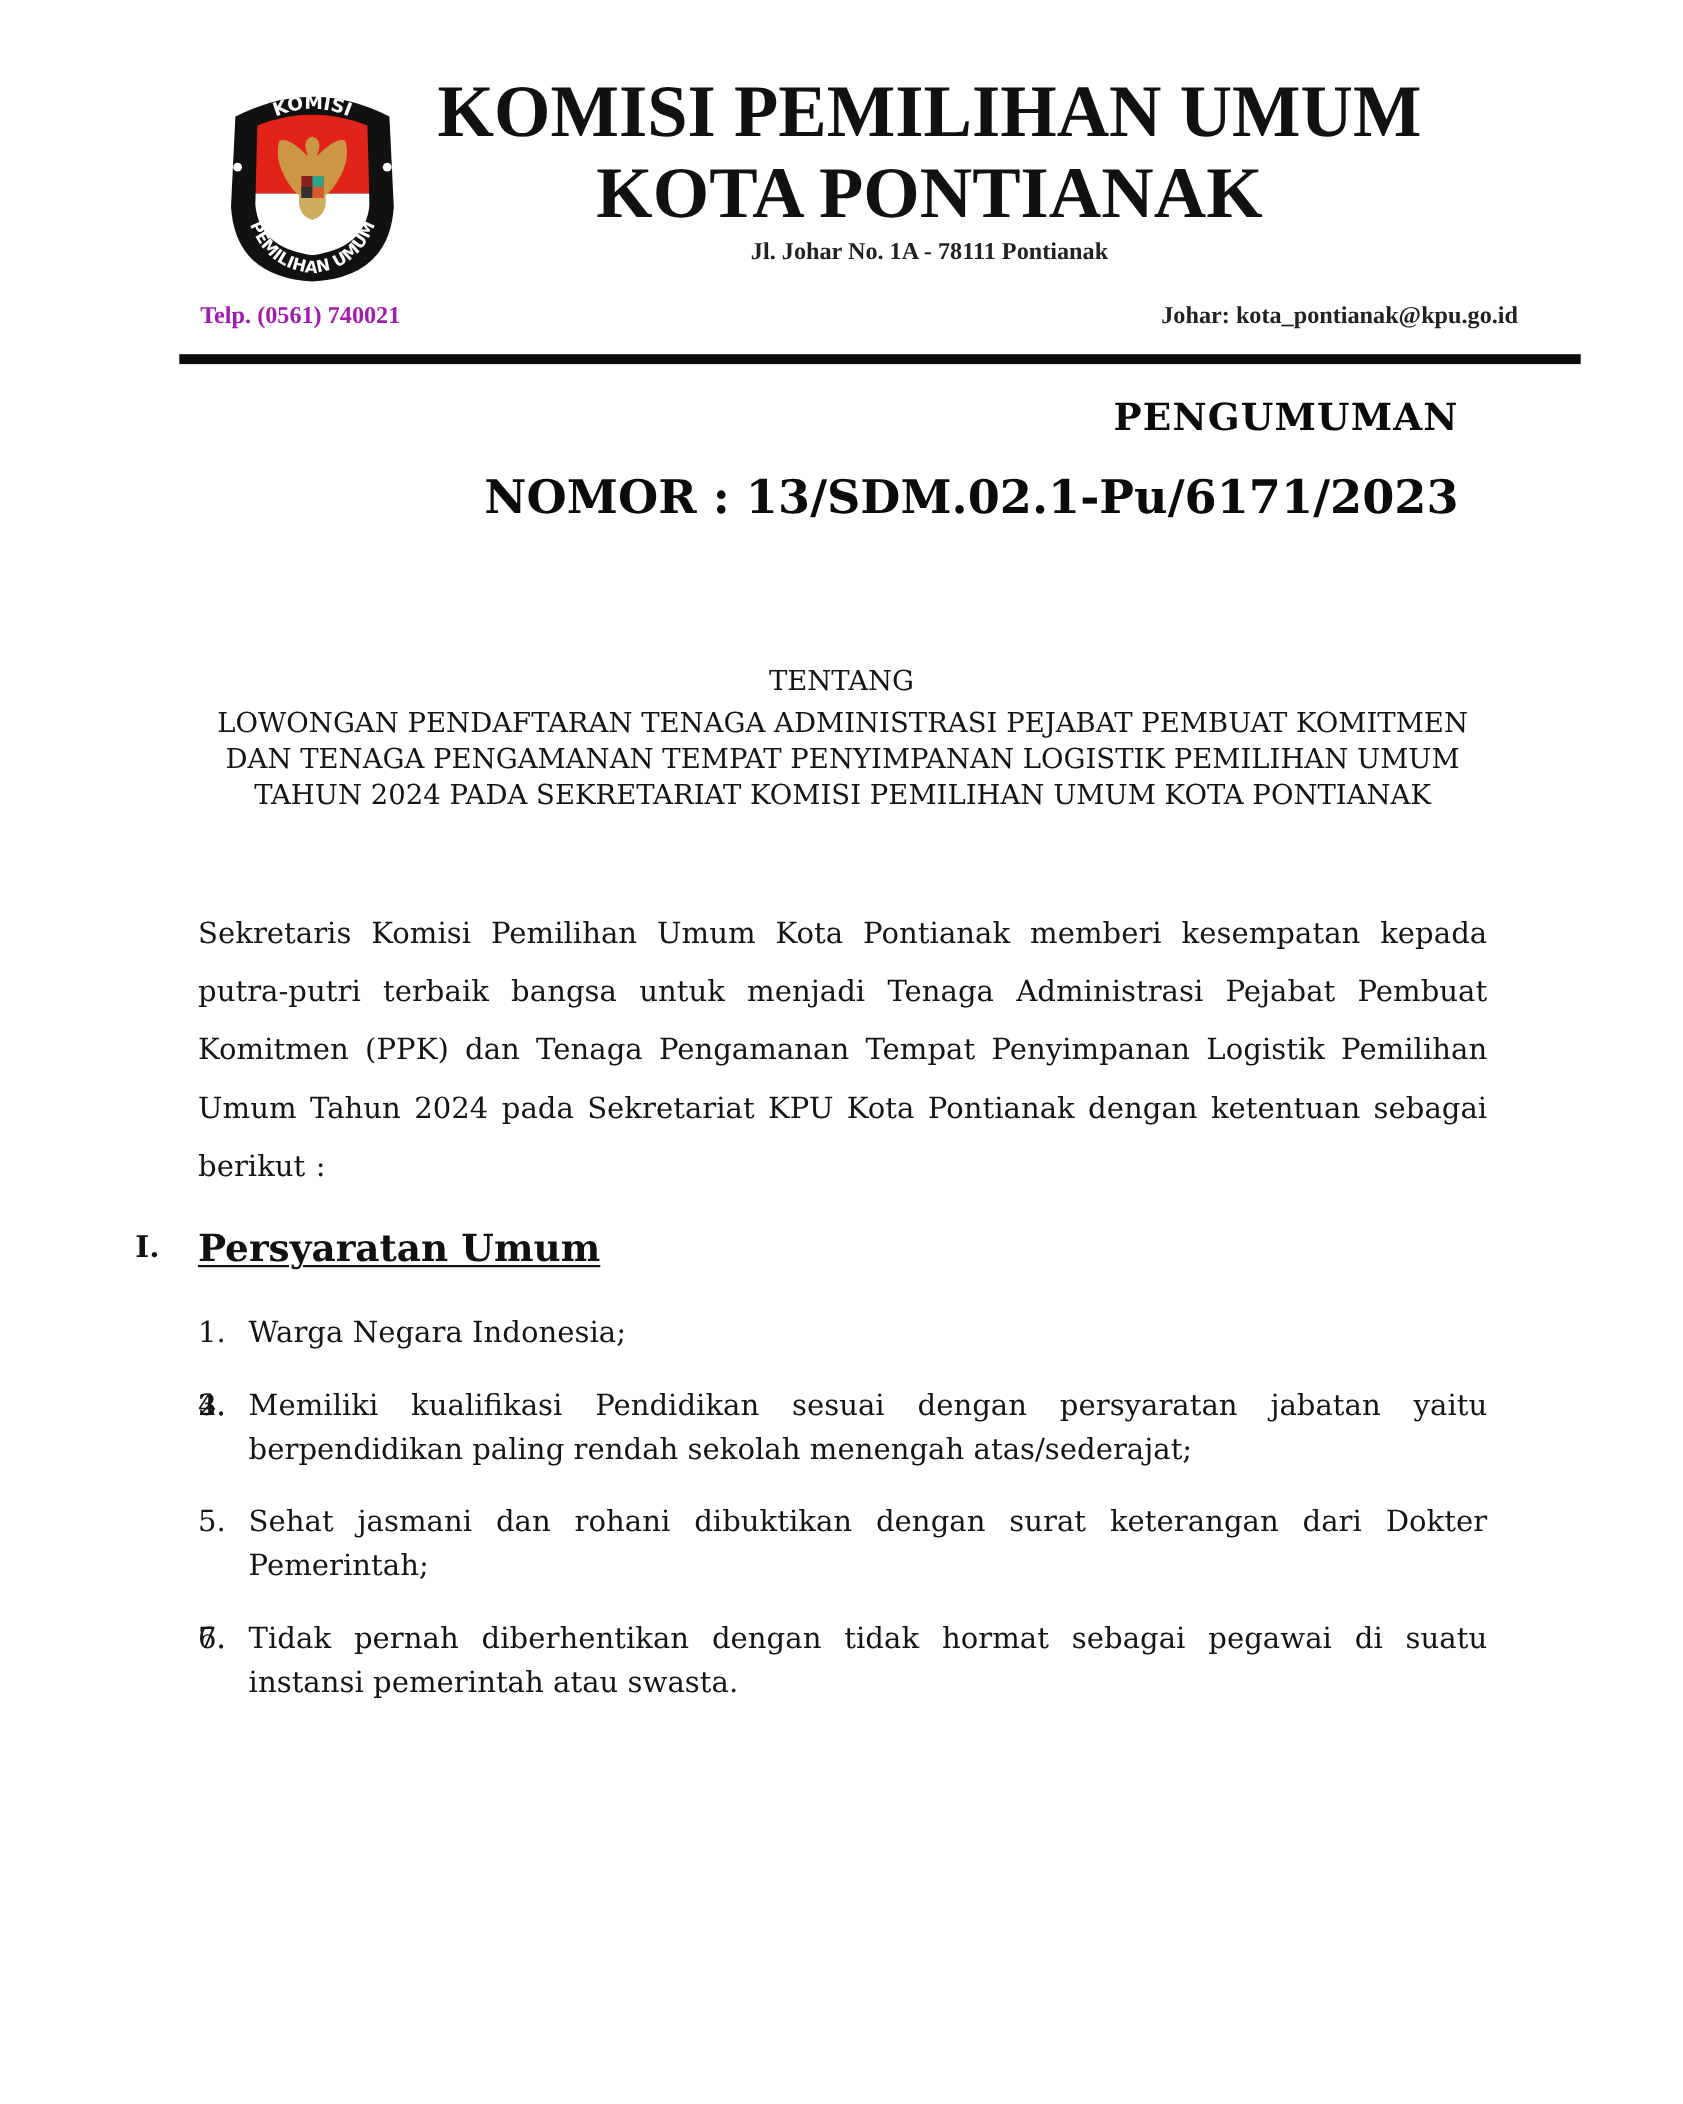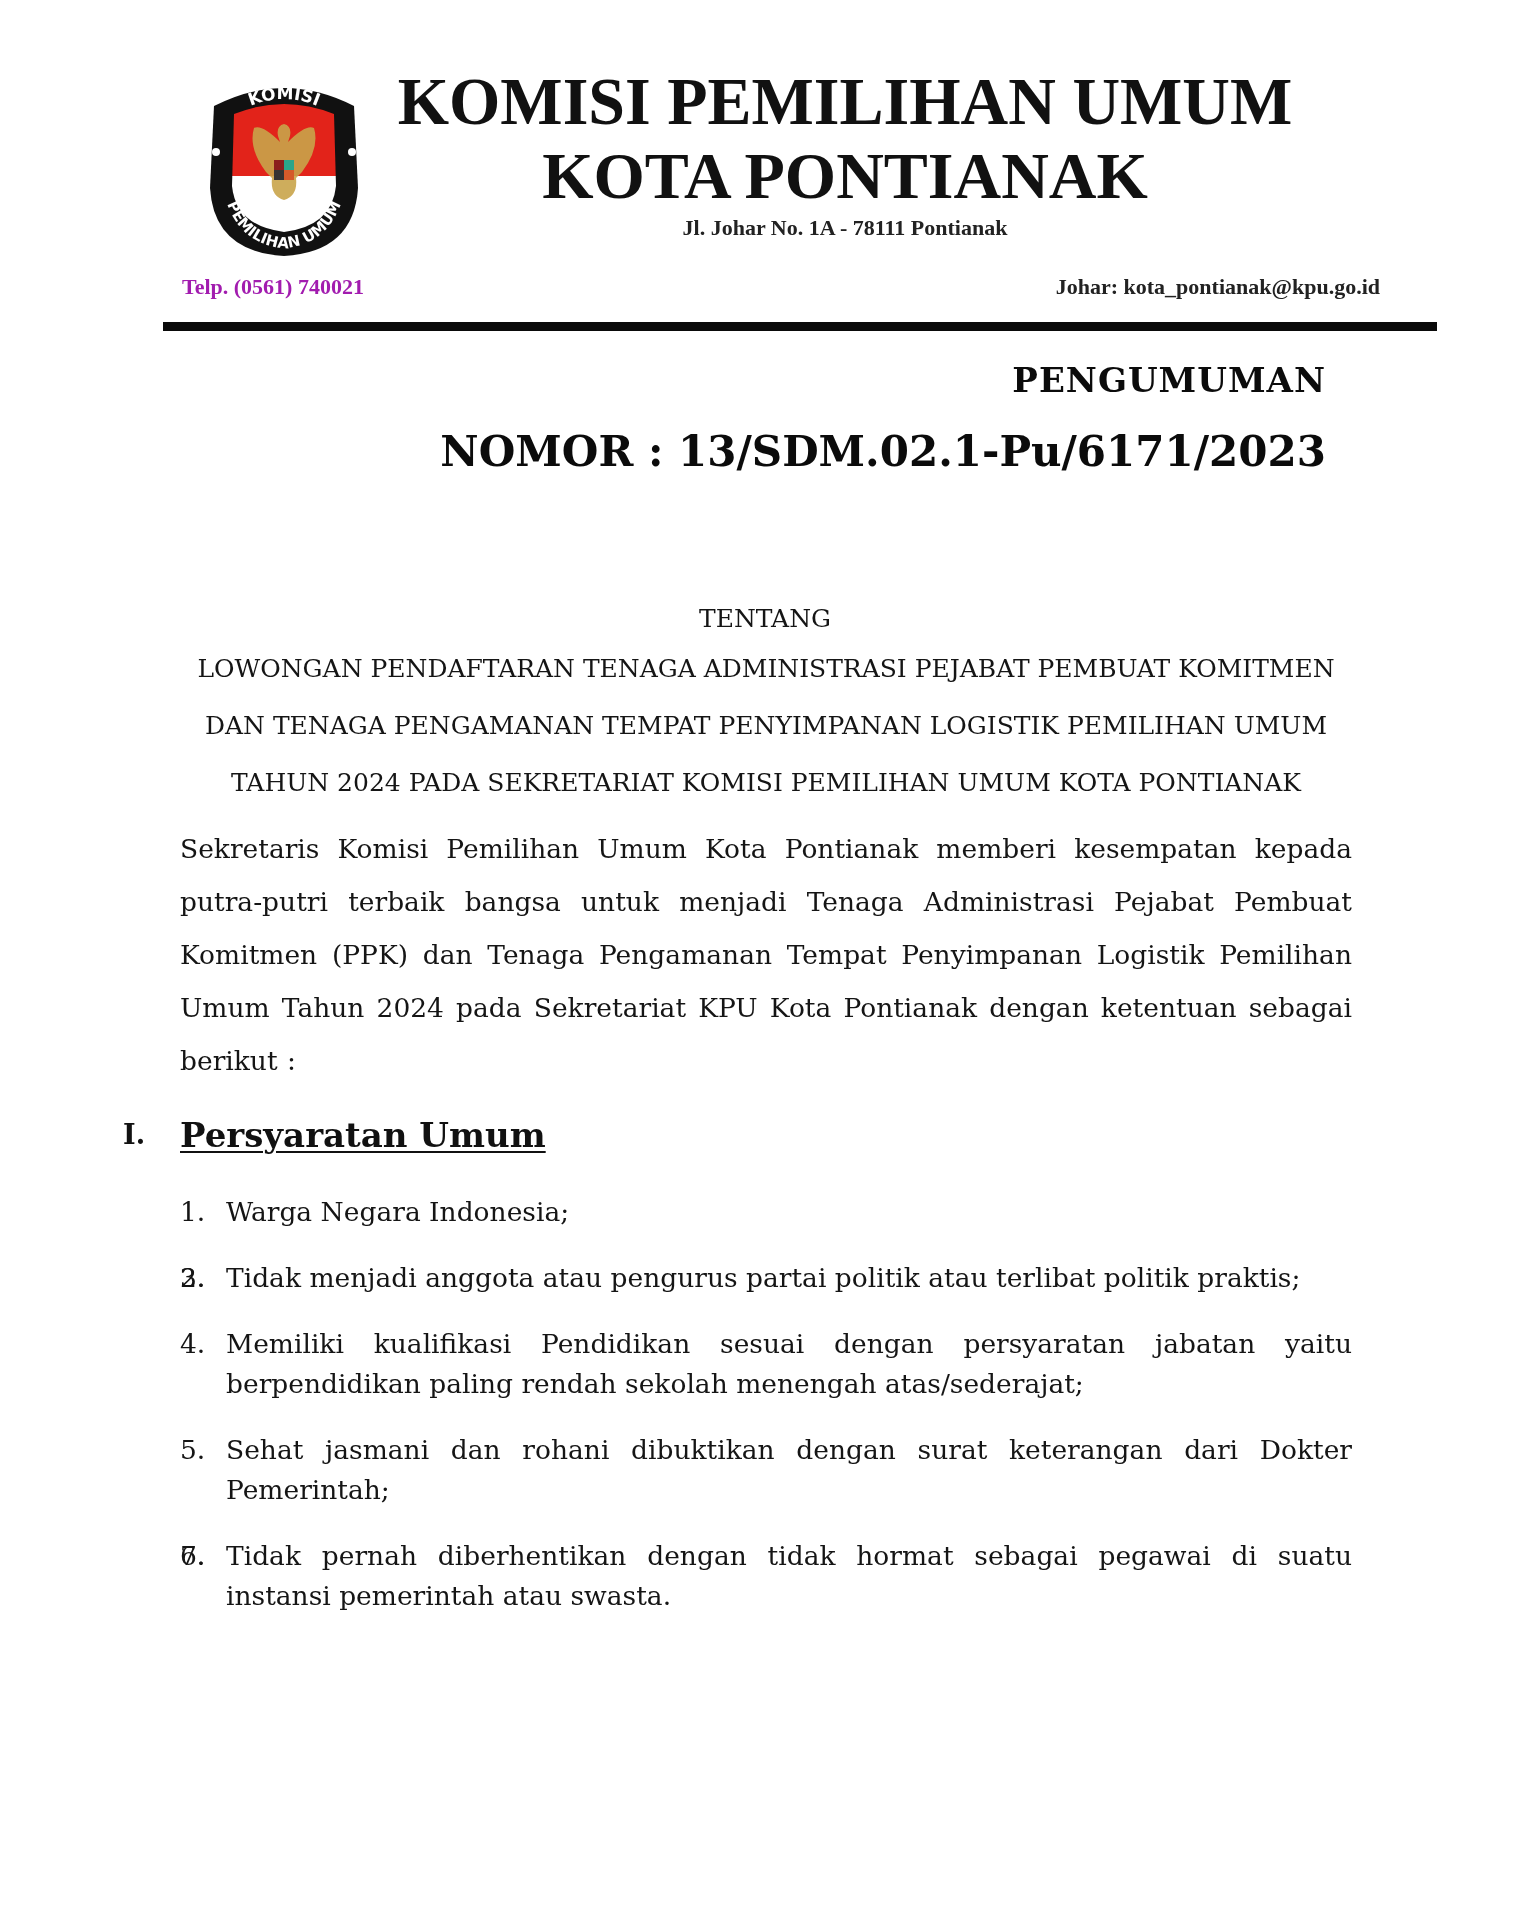--- a/index.html
+++ b/index.html
@@ -16,21 +16,21 @@
   #lh-email { right: 150px; top: 273px; font-family: "Liberation Serif", serif; font-weight: bold; font-size: 22px; line-height: 28px; color: #222; text-align: right; }
   #lh-rule { left: 163px; top: 322px; width: 1274px; height: 9px; background: #0a0a0a; }
 
   
   .title { left: 14px; width: 1312px; text-align: right; font-family: "DejaVu Serif", serif; font-weight: bold; color: #0b0b0b; white-space: nowrap; }
   #doc-title { top: 360px; font-size: 34px; line-height: 40px; letter-spacing: 1px; }
   #doc-number { top: 432px; font-size: 42px; line-height: 40px; }
 
   .serif { font-family: "DejaVu Serif", serif; color: #151515; }
   #about-label { left: 0; top: 577px; width: 1530px; text-align: center; font-size: 25px; line-height: 32px; font-weight: normal; margin-top: 26px; }
-  #about-text { left: 180px; top: 640px; width: 1172px; text-align: center; font-size: 25px; line-height: 57px; }
+  #about-text { left: 180px; top: 640px; width: 1172px; text-align: center; font-size: 25px; line-height: 33px; }
 
   #intro { left: 180px; top: 822px; width: 1172px; text-align: justify; text-align-last: left; font-size: 26.5px; line-height: 53px; word-spacing: 1px; }
 
   #section-num { left: 123px; top: 1117px; font-family: "DejaVu Serif", serif; font-weight: bold; font-size: 27px; line-height: 36px; color: #111; }
   #section-title { left: 180px; top: 1117px; font-family: "DejaVu Serif", serif; font-weight: bold; font-size: 34px; line-height: 36px; color: #111; text-decoration: underline; text-decoration-thickness: 2px; text-underline-offset: 4px; }
 
   #req-list { left: 180px; top: 1192px; width: 1172px; margin: 0; padding: 0; list-style: none; }
   .req-item { position: relative; padding-left: 46px; margin-bottom: 26px; font-size: 26.5px; line-height: 40px; text-align: justify; text-align-last: left; }
   .req-num { position: absolute; left: 0; top: 0; }
 </style>
@@ -82,18 +82,18 @@
 <div id="about-text" class="abs serif">LOWONGAN PENDAFTARAN TENAGA ADMINISTRASI PEJABAT PEMBUAT KOMITMEN DAN TENAGA PENGAMANAN TEMPAT PENYIMPANAN LOGISTIK PEMILIHAN UMUM TAHUN 2024 PADA SEKRETARIAT KOMISI PEMILIHAN UMUM KOTA PONTIANAK</div>
 
 <div id="intro" class="abs serif">Sekretaris Komisi Pemilihan Umum Kota Pontianak memberi kesempatan kepada putra-putri terbaik bangsa untuk menjadi Tenaga Administrasi Pejabat Pembuat Komitmen (PPK) dan Tenaga Pengamanan Tempat Penyimpanan Logistik Pemilihan Umum Tahun 2024 pada Sekretariat KPU Kota Pontianak dengan ketentuan sebagai berikut :</div>
 
 <div id="section-num" class="abs">I.</div>
 <div id="section-title" class="abs">Persyaratan Umum</div>
 
 <ol id="req-list" class="abs serif">
   <li class="req-item"><span class="req-num">1.</span><span>Warga Negara Indonesia;</span></li>
   <li class="req-item"><span class="req-num">2.</span></li>
-  <li class="req-item"><span class="req-num">3.</span><span>Tidak menjadi anggota atau pengurus partai politik atau terlibat politik praktis;</span></li>
+  <li class="req-item"><span class="req-num">3.</span></li>
   <li class="req-item"><span class="req-num">4.</span><span>Memiliki kualifikasi Pendidikan sesuai dengan persyaratan jabatan yaitu berpendidikan paling rendah sekolah menengah atas/sederajat;</span></li>
   <li class="req-item"><span class="req-num">5.</span><span>Sehat jasmani dan rohani dibuktikan dengan surat keterangan dari Dokter Pemerintah;</span></li>
   <li class="req-item"><span class="req-num">6.</span></li>
   <li class="req-item"><span class="req-num">7.</span><span>Tidak pernah diberhentikan dengan tidak hormat sebagai pegawai di suatu instansi pemerintah atau swasta.</span></li>
 </ol>
 
 </body></html>

